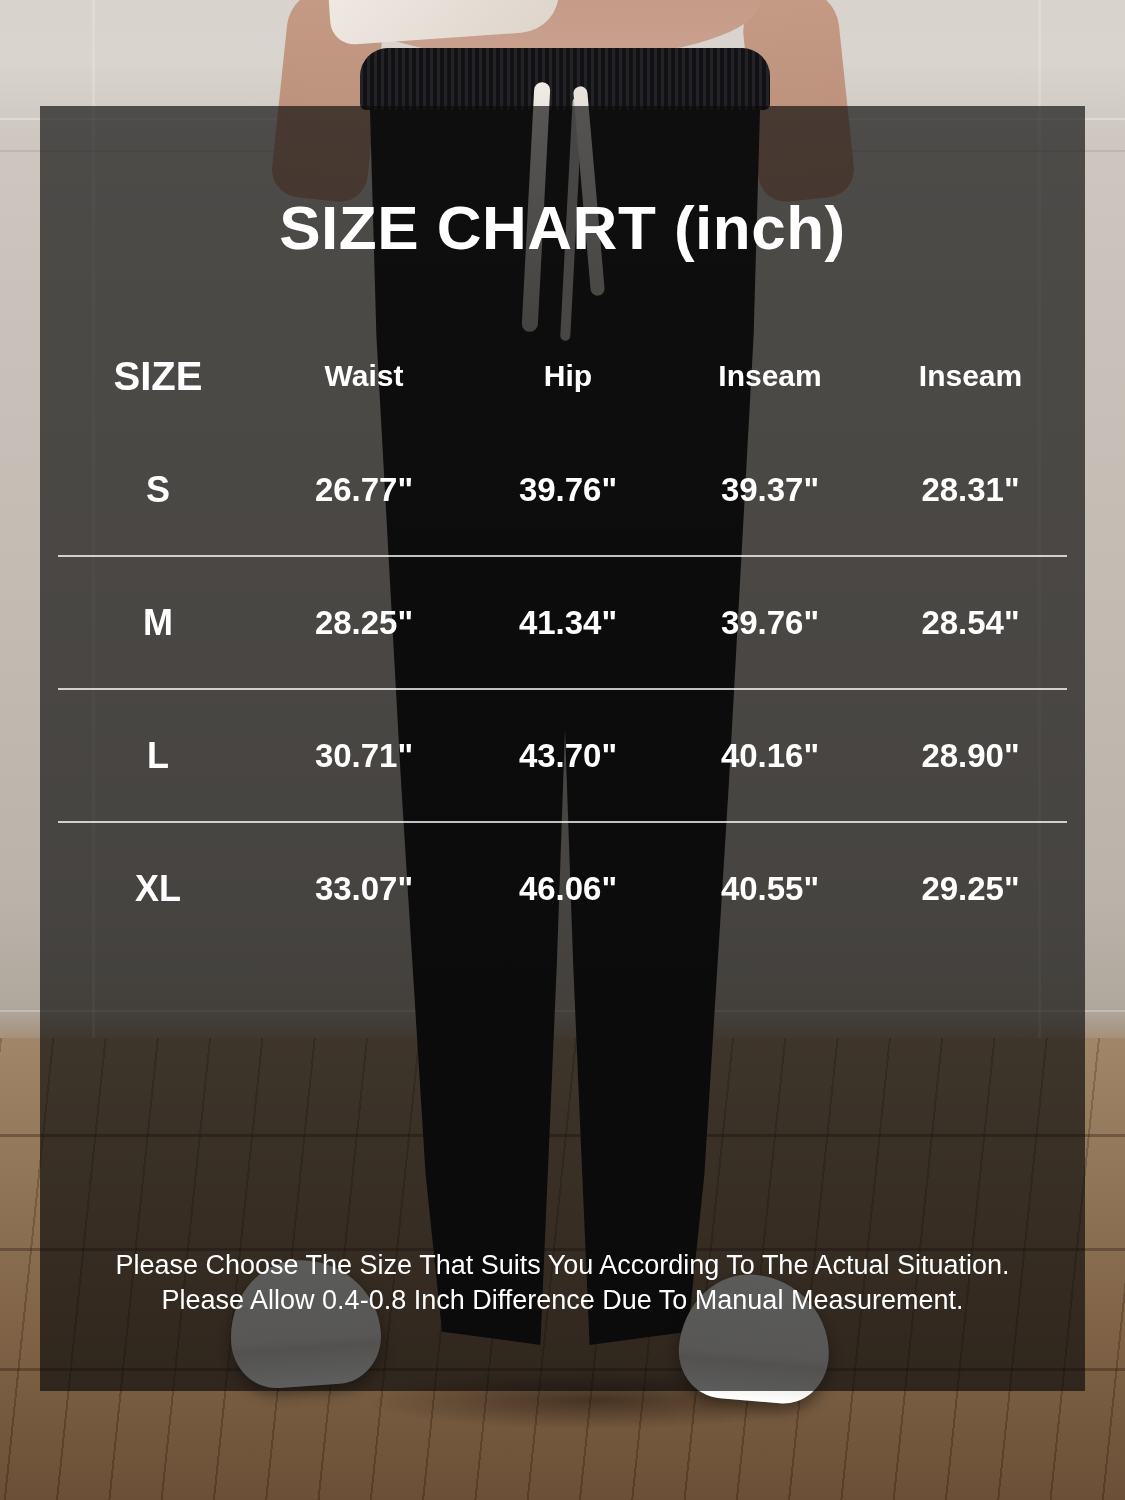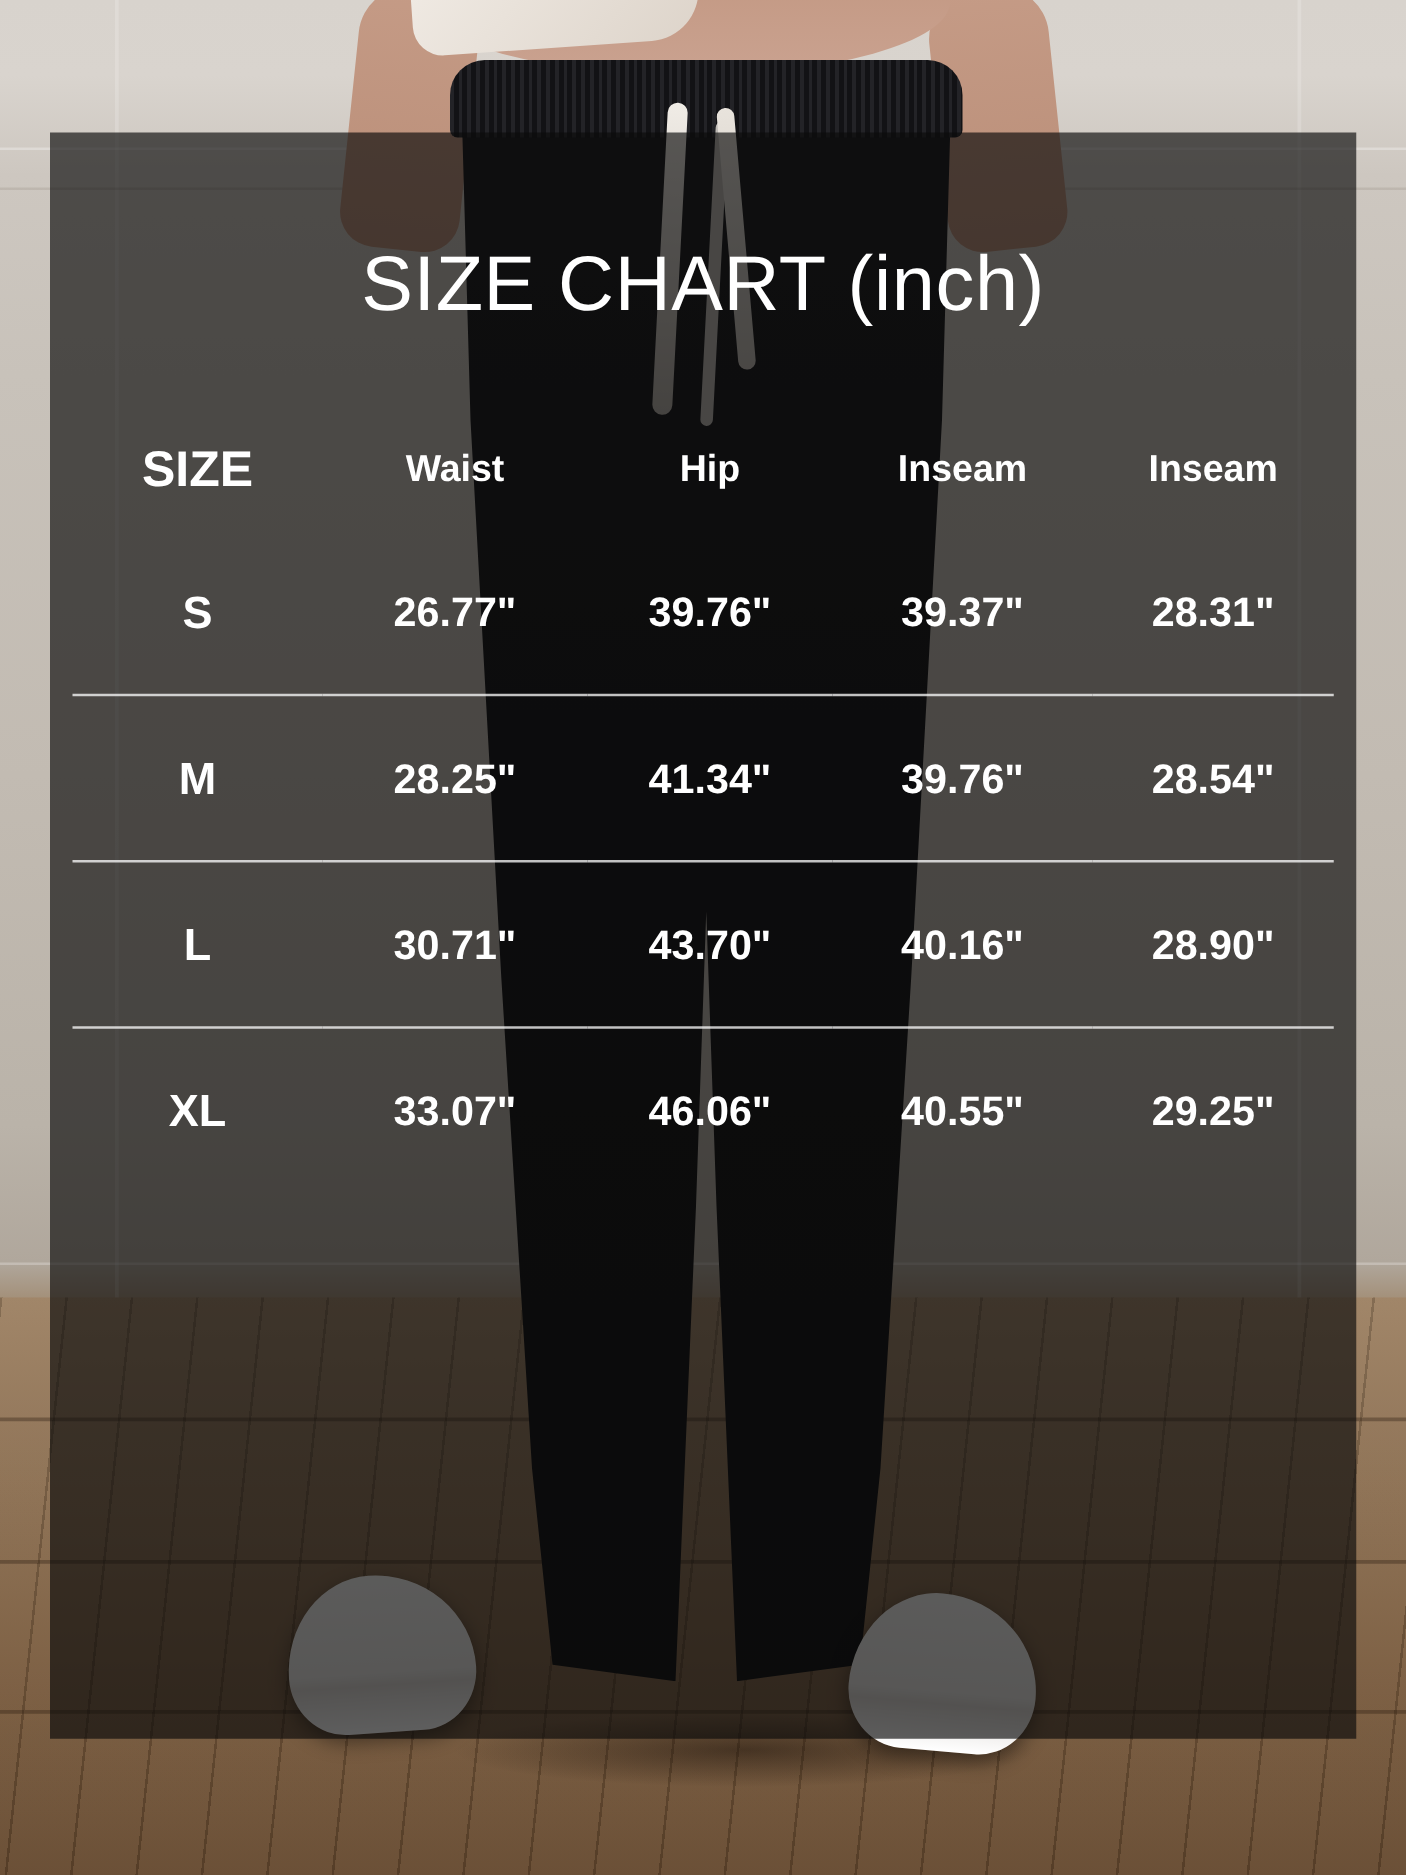--- a/index.html
+++ b/index.html
@@ -177,21 +177,21 @@
     background: rgba(10,10,10,0.66);
   }
 
   .chart-title {
     position: absolute;
     left: 0; right: 0;
     top: 86px;
     text-align: center;
     color: #ffffff;
     font-size: 62px;
-    font-weight: normal;
+    font-weight: bold;
     letter-spacing: 0.5px;
   }
 
   table.size-table {
     position: absolute;
     left: 18px;
     top: 222px;
     width: 1009px;
     border-collapse: collapse;
     color: #ffffff;
@@ -309,15 +309,19 @@
         <tr>
           <td>XL</td>
           <td>33.07"</td>
           <td>46.06"</td>
           <td>40.55"</td>
           <td>29.25"</td>
         </tr>
       </tbody>
     </table>
 
+    <div class="notes">
+      <div>Please Choose The Size That Suits You According To The Actual Situation.</div>
+      <div>Please Allow 0.4-0.8 Inch Difference Due To Manual Measurement.</div>
+    </div>
 
   </div>
 </div>
 
 </body></html>

